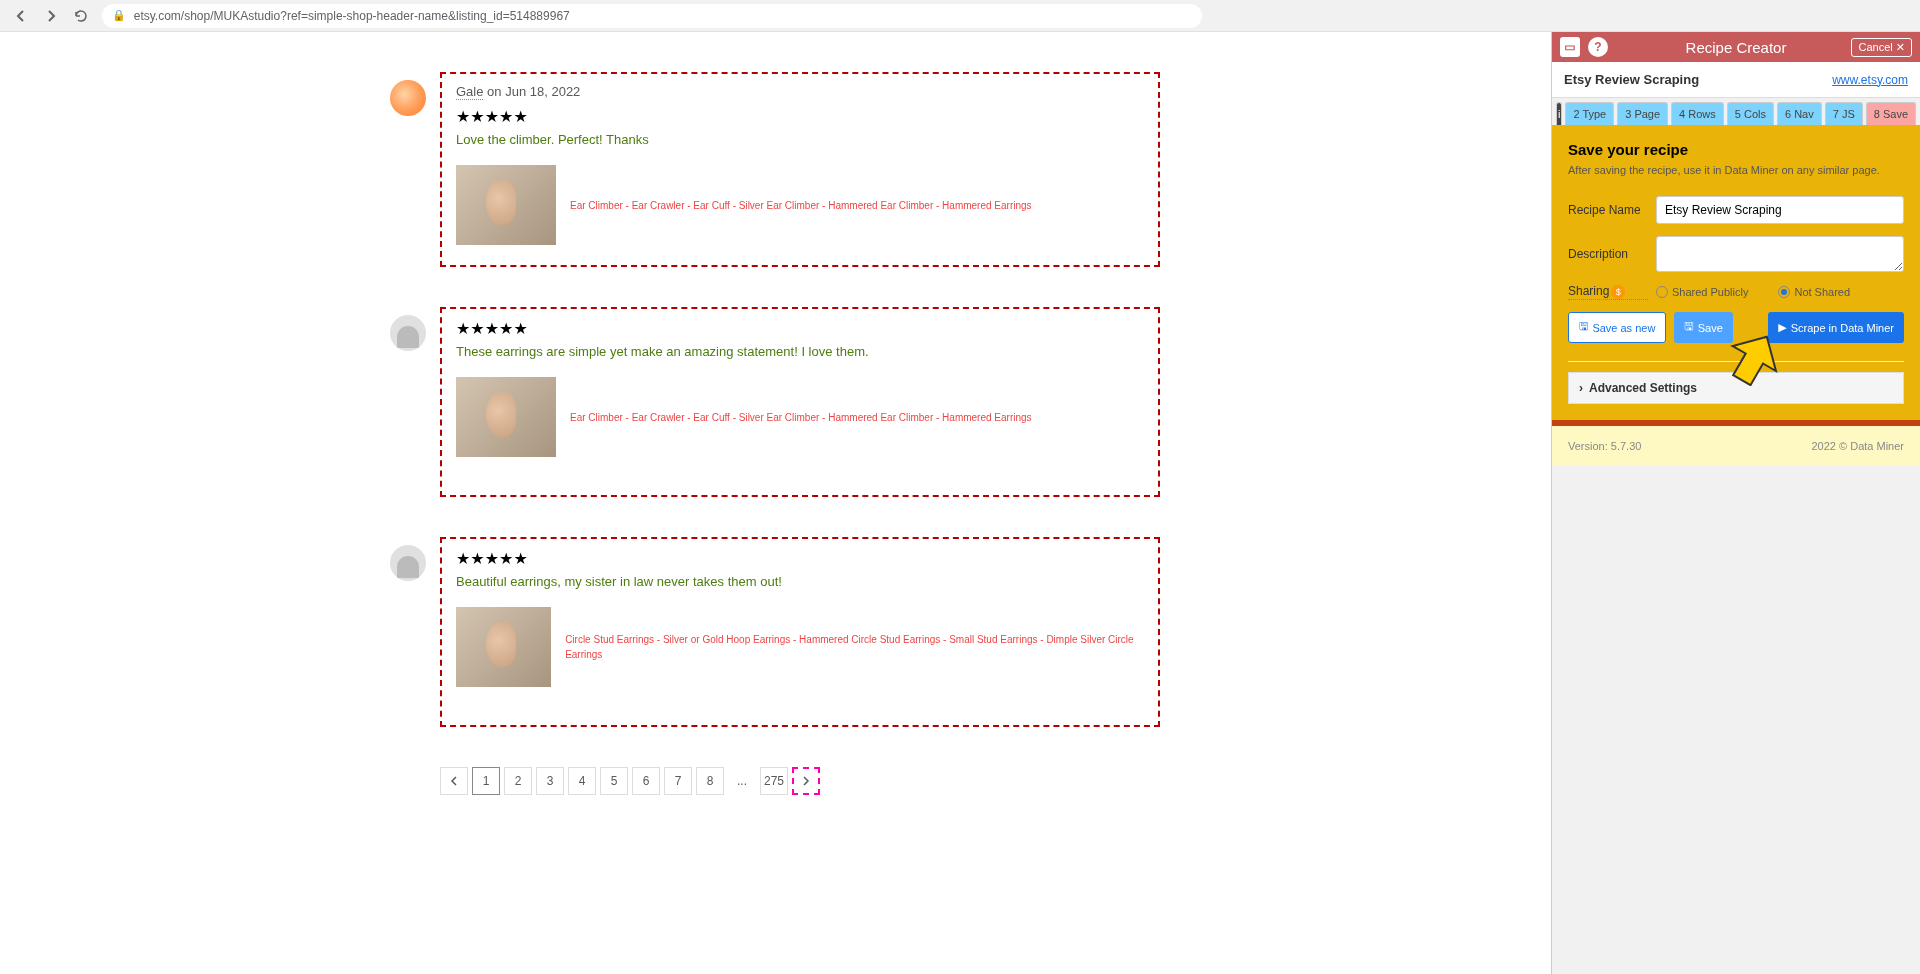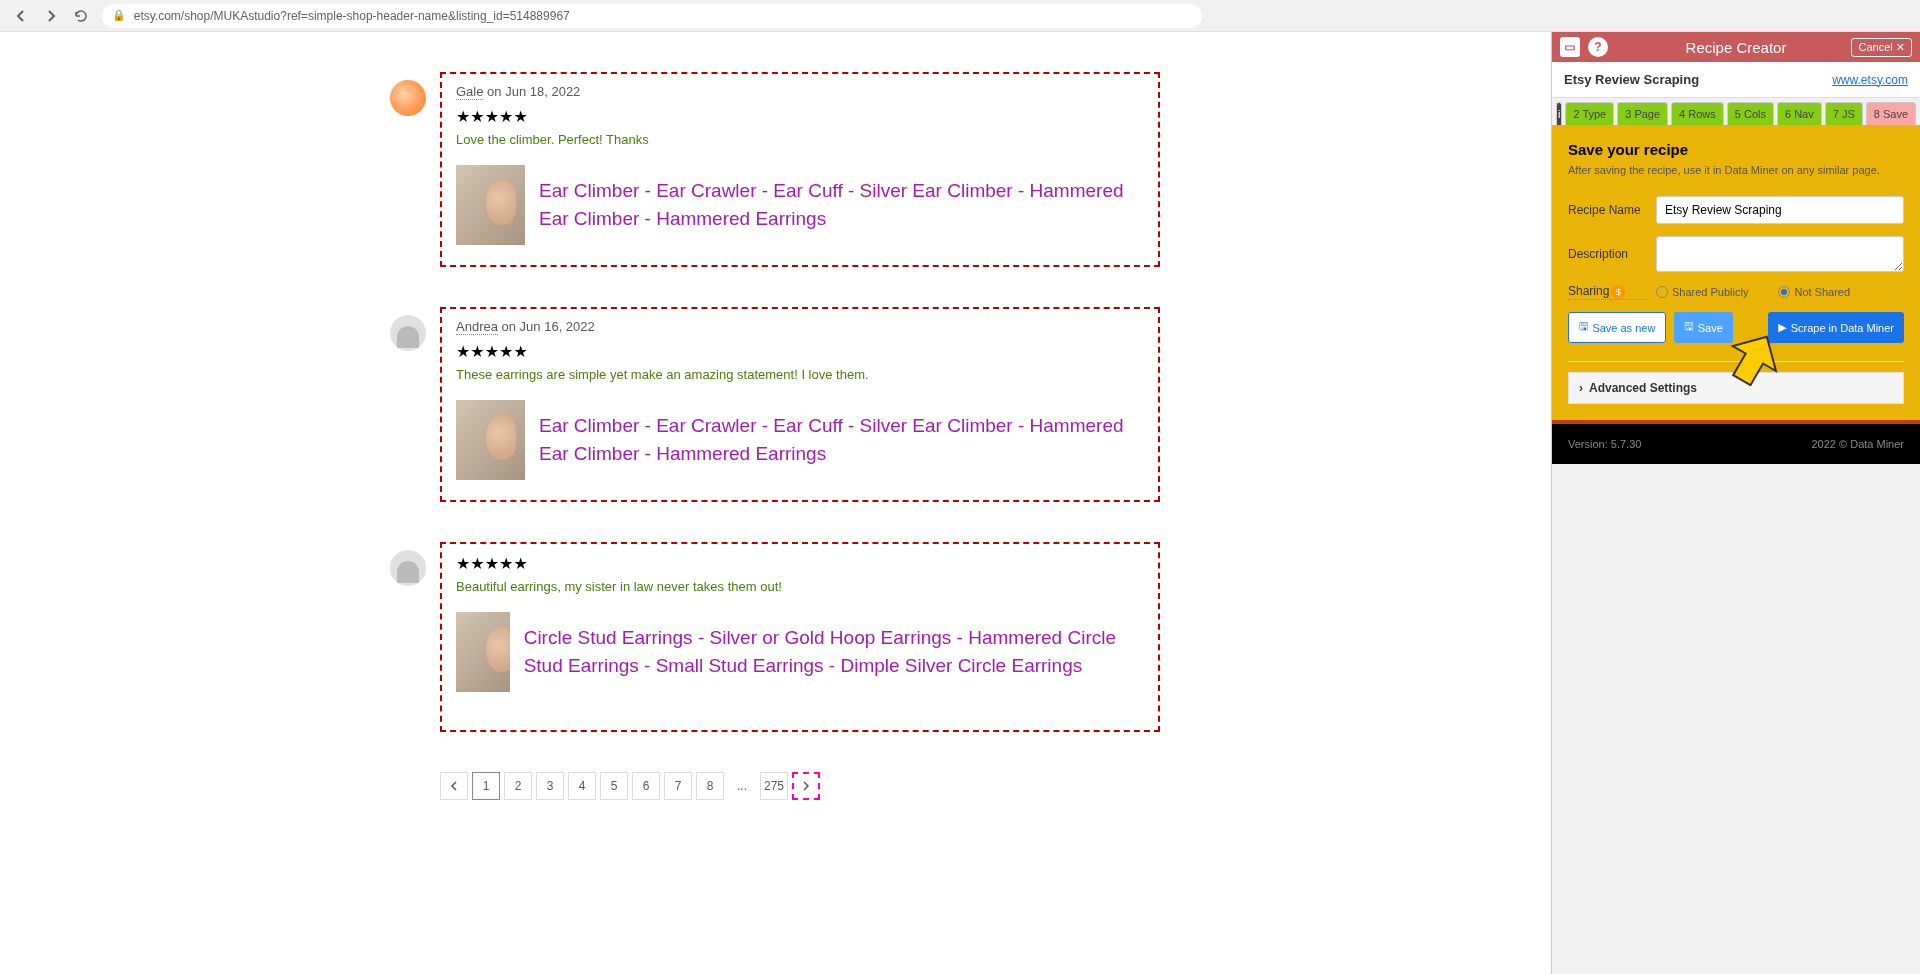--- a/index.html
+++ b/index.html
@@ -22,41 +22,41 @@
 .avatar.peach { background: radial-gradient(circle at 40% 40%, #ffd4a8, #ff9f5a, #ff7a2e); }
 .avatar-silhouette { width: 22px; height: 22px; background: #bbb; border-radius: 50% 50% 0 0; position: relative; top: 4px; }
 .review-box { border: 2px dashed #b30000; padding: 10px 14px 20px 14px; min-height: 190px; }
 .reviewer-line { font-size: 13px; color: #595959; margin-bottom: 8px; }
 .reviewer-name { color: #595959; border-bottom: 1px dotted #888; }
 .stars { font-size: 16px; letter-spacing: 0px; margin-bottom: 6px; }
 .review-text { font-size: 13px; color: #4d7c0f; margin-bottom: 18px; }
 .product-row { display: flex; gap: 14px; align-items: center; }
 .product-thumb { width: 100px; height: 80px; background: linear-gradient(135deg,#d4c5b0,#a89580); position:relative; overflow:hidden; }
 .ear-shape { position:absolute; left:30px; top:15px; width:30px; height:45px; border-radius: 50% 40% 40% 50%; background: radial-gradient(circle at 40% 40%, #e8c6a8, #c9a280); }
-.product-title { font-size: 19px; color: #a21caf; line-height: 1.5; }
+.product-title { font-size: 10px; color: #ef4444; line-height: 1.5; }
 
 
 .pagination { display: flex; gap: 4px; margin-top: 30px; }
 .page-btn { min-width: 28px; height: 28px; display: flex; align-items: center; justify-content: center; border: 1px solid #ddd; font-size: 12px; color: #595959; cursor: pointer; background: #fff; }
 .page-btn.current { background: #fff; border-color: #888; }
 .page-btn.dots { border: none; }
 .page-btn.next-hl { border: 2px dashed #ff00aa; }
 
 
 .side-panel { width: 369px; background: #f1f1f1; display: flex; flex-direction: column; border-left: 1px solid #ccc; }
 .panel-header { height: 30px; background: #c75a5a; display: flex; align-items: center; padding: 0 8px; gap: 8px; position: relative; }
 .hdr-icon { width: 20px; height: 20px; background: #fff; border-radius: 3px; display:flex; align-items:center; justify-content:center; color:#c75a5a; font-size:12px; font-weight:bold; }
 .hdr-title { color: #fff; font-size: 15px; position: absolute; left: 50%; transform: translateX(-50%); }
 .cancel-btn { margin-left: auto; border: 1px solid #fff; color: #fff; font-size: 11px; padding: 2px 6px; border-radius: 3px; cursor:pointer;text-align:right; }
 .panel-subhdr { background: #fff; padding: 10px 12px; display: flex; justify-content: space-between; align-items: center; border-bottom: 1px solid #ddd; }
 .subhdr-title { font-size: 13px; font-weight: 600; color: #333; }
 .subhdr-link { font-size: 12px; color: #1a73e8; text-decoration: underline; }
 
 .tabs-row { display: flex; background: #f1f1f1; padding: 4px 4px 0 4px; gap: 3px; }
-.tab { padding: 5px 7px; font-size: 11px; background: #84cc16; border: 1px solid #ccc; border-bottom: none; border-radius: 3px 3px 0 0; color: #444; cursor:pointer; white-space:nowrap; }
+.tab { padding: 5px 7px; font-size: 11px; background: #7dd3fc; border: 1px solid #ccc; border-bottom: none; border-radius: 3px 3px 0 0; color: #444; cursor:pointer; white-space:nowrap; }
 .tab.info { background: #444; color: #fff; width: 24px; text-align:center; padding: 5px 0; }
 .tab.active { background: #fca5a5; border-color: #ccc; }
 
 .panel-body { background: #eab308; padding: 16px; flex: 0 0 auto; }
 .body-title { font-size: 15px; font-weight: 600; margin-bottom: 6px; }
 .body-desc { font-size: 11px; color: #555; margin-bottom: 20px; }
 .form-row { display: flex; align-items: center; margin-bottom: 12px; gap: 8px; }
 .form-label { width: 80px; font-size: 12px; color: #333; font-weight: 500; }
 .form-input { flex: 1; height: 28px; border: 1px solid #ccc; border-radius: 3px; padding: 0 8px; font-size: 12px; }
 .form-textarea { flex: 1; height: 36px; border: 1px solid #ccc; border-radius: 3px; padding: 4px 8px; font-size: 12px; resize: vertical; }
@@ -66,21 +66,21 @@
 .radio-dot { width: 12px; height: 12px; border: 1px solid #888; border-radius: 50%; display:inline-block; position:relative; }
 .radio-dot.checked::after { content:''; position:absolute; left:2px; top:2px; width:6px; height:6px; background:#1a73e8; border-radius:50%; }
 
 .btn-row { display: flex; gap: 8px; margin-top: 6px; margin-bottom: 18px; }
 .btn { padding: 5px 10px; font-size: 11px; border-radius: 3px; cursor: pointer; display:flex; align-items:center; gap:4px; }
 .btn-outline { border: 1px solid #1a73e8; color: #1a73e8; background: #fff; }
 .btn-blue { background: #4da3ff; color: #fff; border: none; }
 .btn-primary { background: #1a73e8; color: #fff; border: none; margin-left: auto; }
 
 .adv-settings { background: #f5f5f5; border: 1px solid #ddd; padding: 8px 10px; font-size: 12px; font-weight: 600; color: #333; cursor:pointer; display:flex; align-items:center; gap:6px; margin-top: 10px; }
-.panel-footer { padding: 14px 16px; font-size: 11px; color: #888; display: flex; justify-content: space-between; background:#000000; border-top: 4px solid #c2410c; }
+.panel-footer { padding: 14px 16px; font-size: 11px; color: #888; display: flex; justify-content: space-between; background:#fef9c3; border-top: 6px solid #c2410c; }
 
 .yellow-arrow { position: absolute; right: 140px; top: 294px; width: 60px; height: 60px; pointer-events:none; }
 .side-panel { position: relative; }
 
 svg { display: block; }
 </style>
 </head>
 <body>
 
 <div class="browser-bar">
@@ -125,24 +125,20 @@
             <div class="product-title">Ear Climber - Ear Crawler - Ear Cuff - Silver Ear Climber - Hammered Ear Climber - Hammered Earrings</div>
           </div>
         </div>
       </div>
 
       <div class="review-block">
         <div class="avatar">
             <div class="avatar-silhouette"></div>
           </div>
         <div class="review-box">
-          <div class="reviewer-line">
-            <span class="reviewer-name">Andrea</span>
-            <span>on Jun 16, 2022</span>
-          </div>
           <div class="stars">★★★★★</div>
           <div class="review-text">These earrings are simple yet make an amazing statement! I love them.</div>
           <div class="product-row">
             <div class="product-thumb">
                 <div class="ear-shape"></div>
               </div>
             <div class="product-title">Ear Climber - Ear Crawler - Ear Cuff - Silver Ear Climber - Hammered Ear Climber - Hammered Earrings</div>
           </div>
         </div>
       </div>

